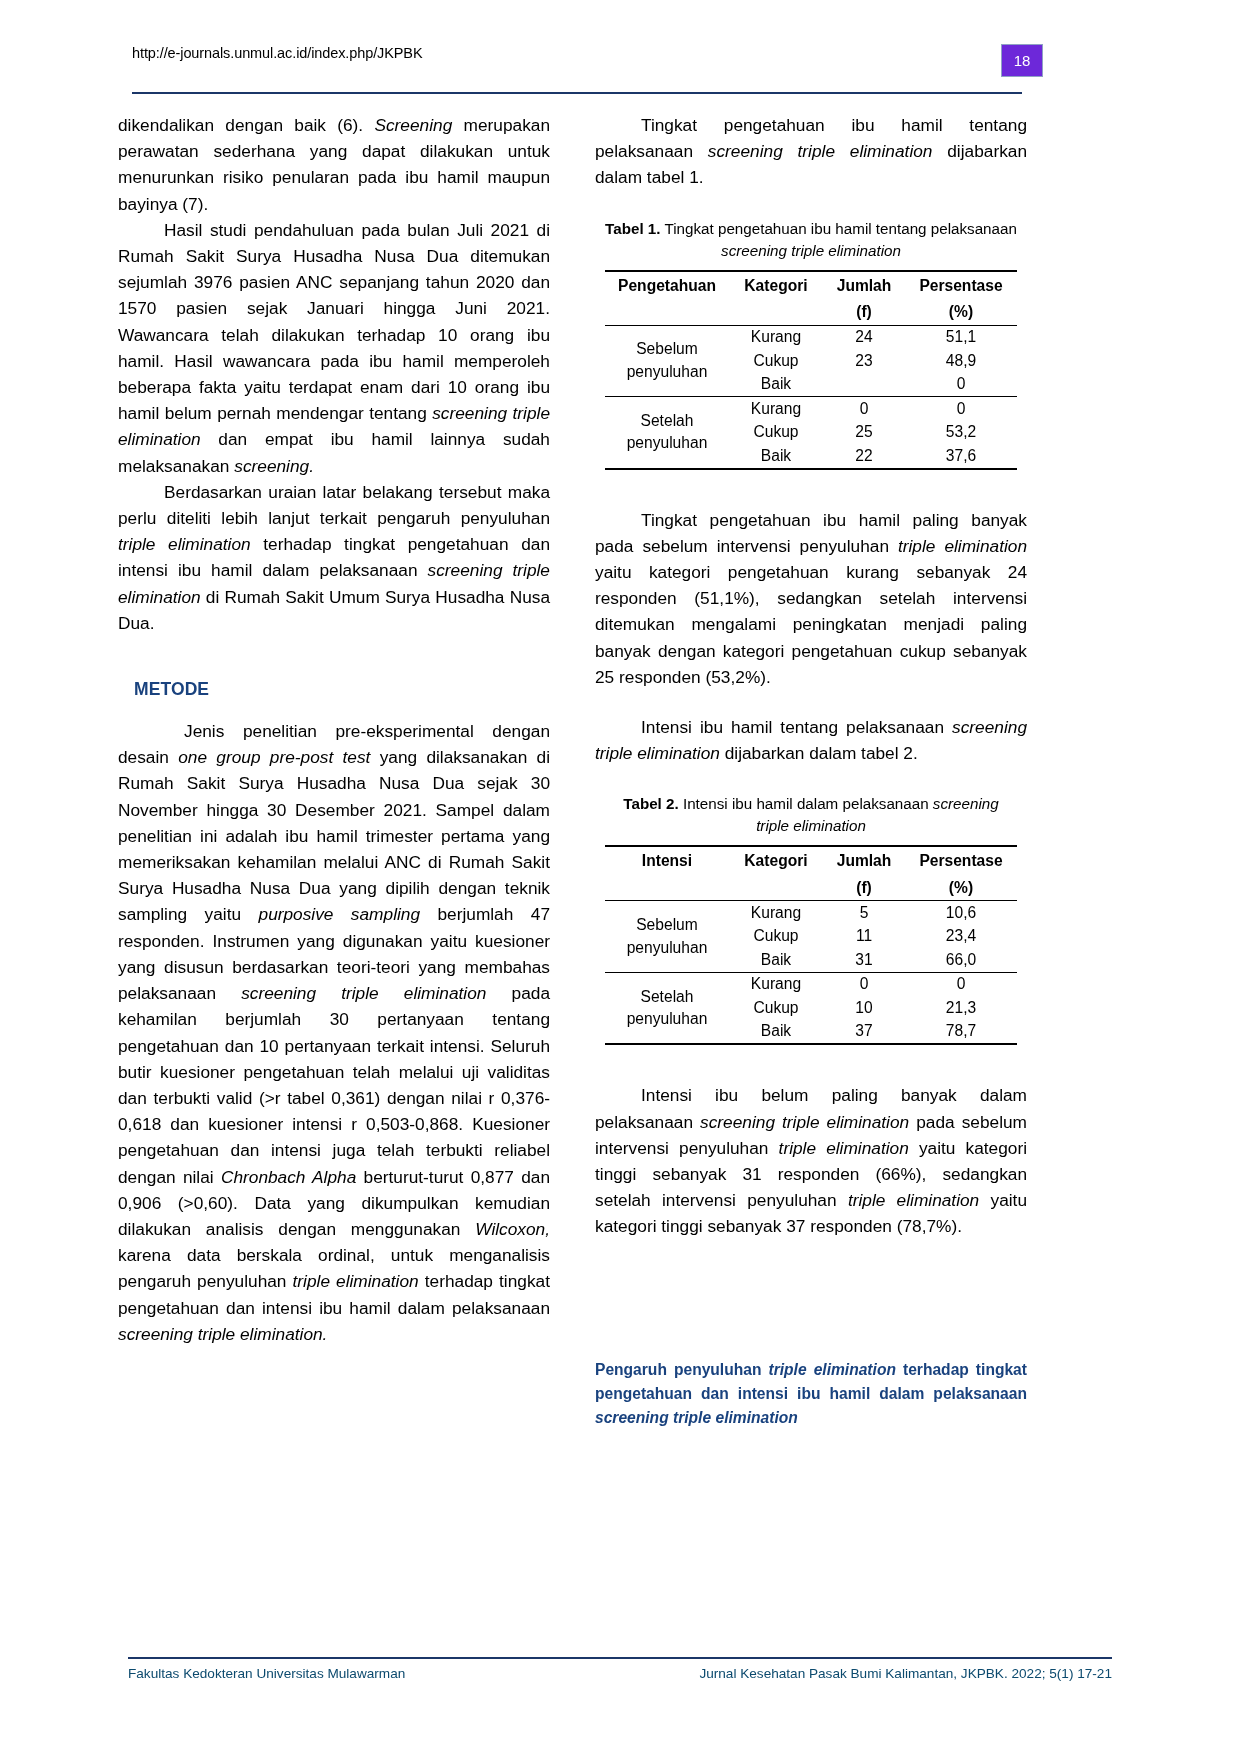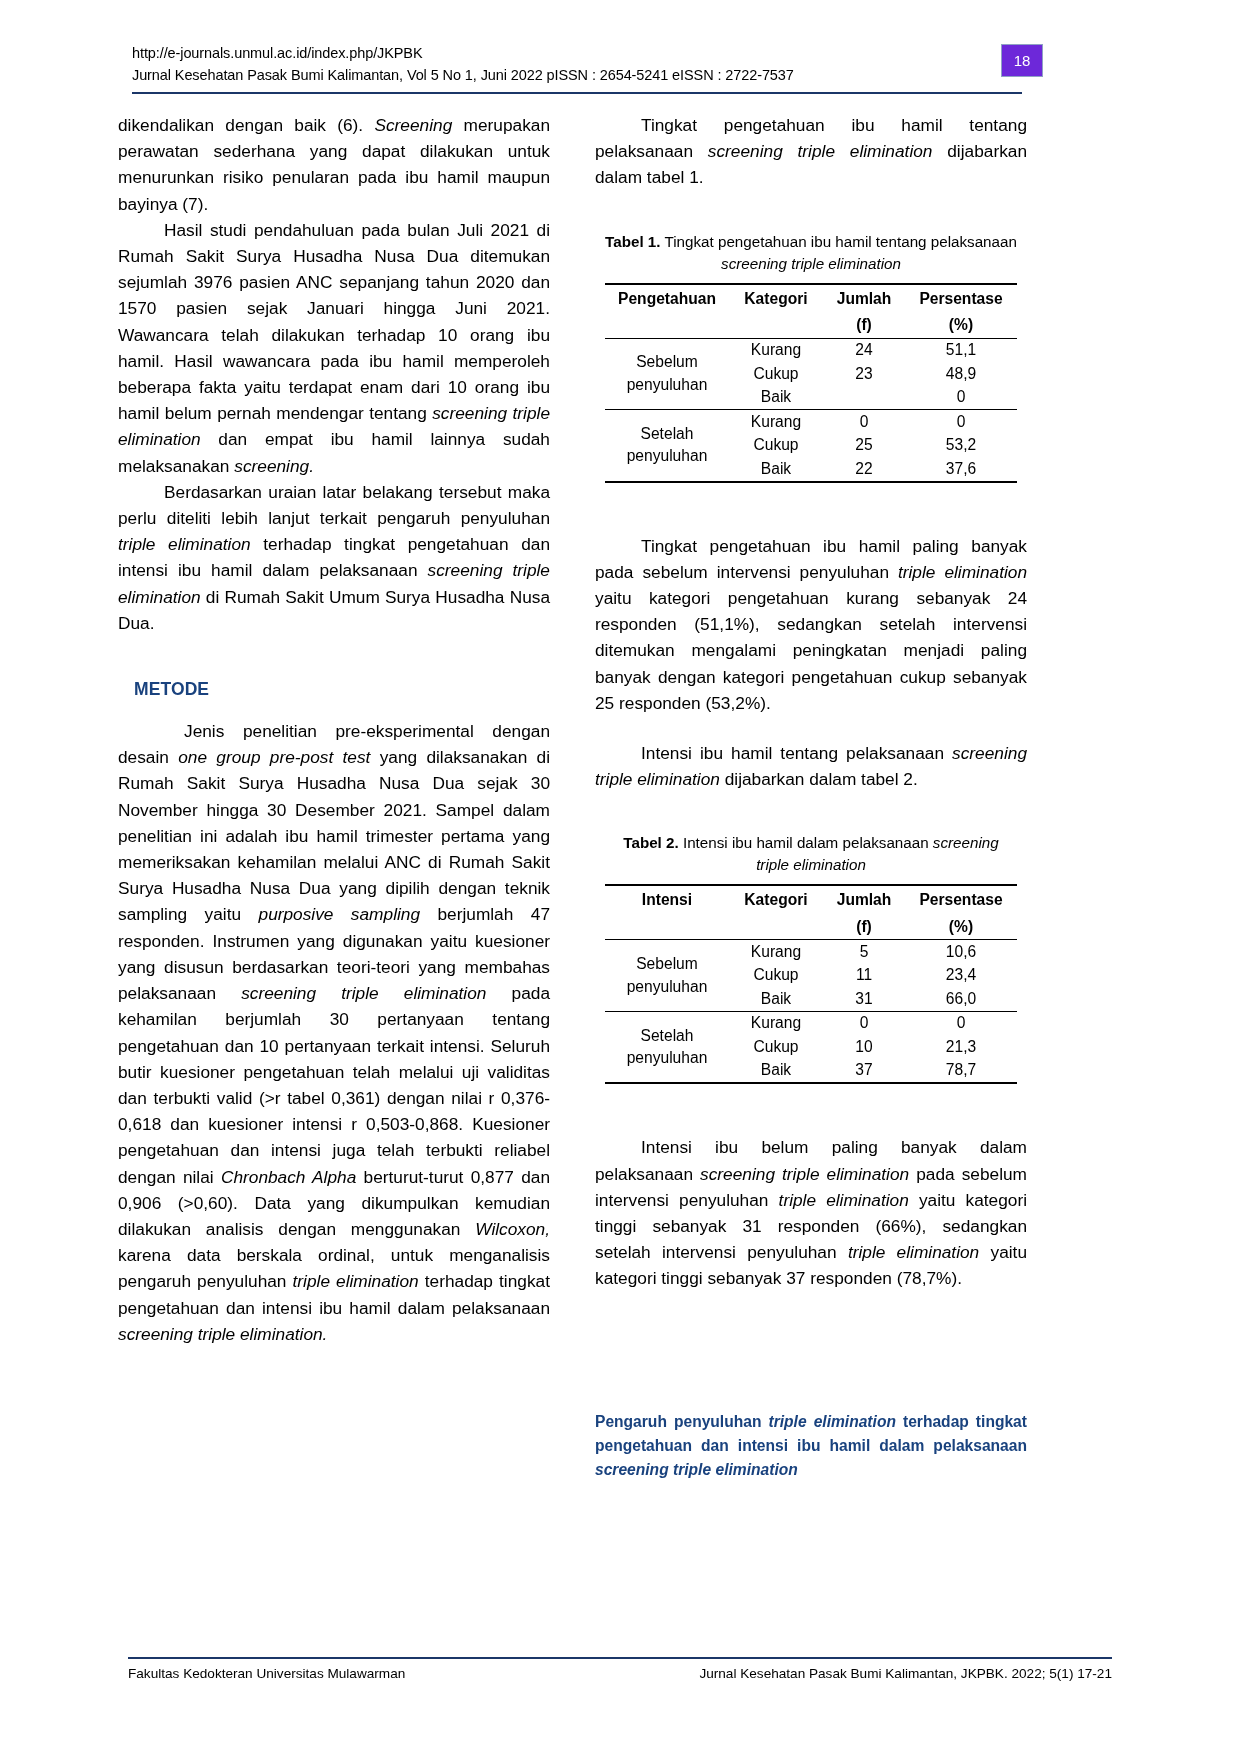--- a/index.html
+++ b/index.html
@@ -83,21 +83,21 @@
     font-size: 15.6px;
     line-height: 24px;
     font-weight: bold;
     color: #19427e;
     text-align: left;
   }
   .spacer-md { height: 24px; }
   .spacer-lg { height: 34px; }
 
   
-  .tbl-wrap { margin: 16px auto; width: 412px; }
+  .tbl-wrap { margin: 3px auto; width: 412px; }
   .tbl-caption {
     font-size: 15.2px;
     line-height: 22px;
     text-align: center;
     margin-bottom: 8px;
   }
   .tbl-caption b { font-weight: bold; }
   table.data {
     border-collapse: collapse;
     width: 412px;
@@ -132,33 +132,32 @@
     height: 1.5px;
     background: #1b3668;
   }
   .footer {
     position: absolute;
     left: 128px; top: 1666px;
     width: 984px;
     display: flex;
     justify-content: space-between;
     font-size: 13.6px;
-    color: #000000;
+    color: #0c4a6e;
     gap: 42px;
   }
   .footer span { white-space: nowrap; }
 </style>
 </head>
 <body>
 
 <div class="page">
 
   <div class="header">
     <div class="header-line">http://e-journals.unmul.ac.id/index.php/JKPBK</div>
-    <div class="header-line">Jurnal Kesehatan Pasak Bumi Kalimantan, Vol 5 No 1, Juni 2022  pISSN : 2654-5241 eISSN : 2722-7537</div>
   </div>
   <div class="header-rule"></div>
   <div class="page-badge">18</div>
 
   <div class="col col-left">
 
     <p><span>dikendalikan dengan baik (6). </span><i>Screening</i><span> merupakan perawatan sederhana yang dapat dilakukan untuk menurunkan risiko penularan pada ibu hamil maupun bayinya (7).</span></p>
 
     <p class="ind"><span>Hasil studi pendahuluan pada bulan Juli 2021 di Rumah Sakit Surya Husadha Nusa Dua ditemukan sejumlah 3976 pasien ANC sepanjang tahun 2020 dan 1570 pasien sejak Januari hingga Juni 2021. Wawancara telah dilakukan terhadap 10 orang ibu hamil. Hasil wawancara pada ibu hamil memperoleh beberapa fakta yaitu terdapat enam dari 10 orang ibu hamil belum pernah mendengar tentang </span><i>screening triple elimination</i><span> dan empat ibu hamil lainnya sudah melaksanakan </span><i>screening.</i></p>
 

